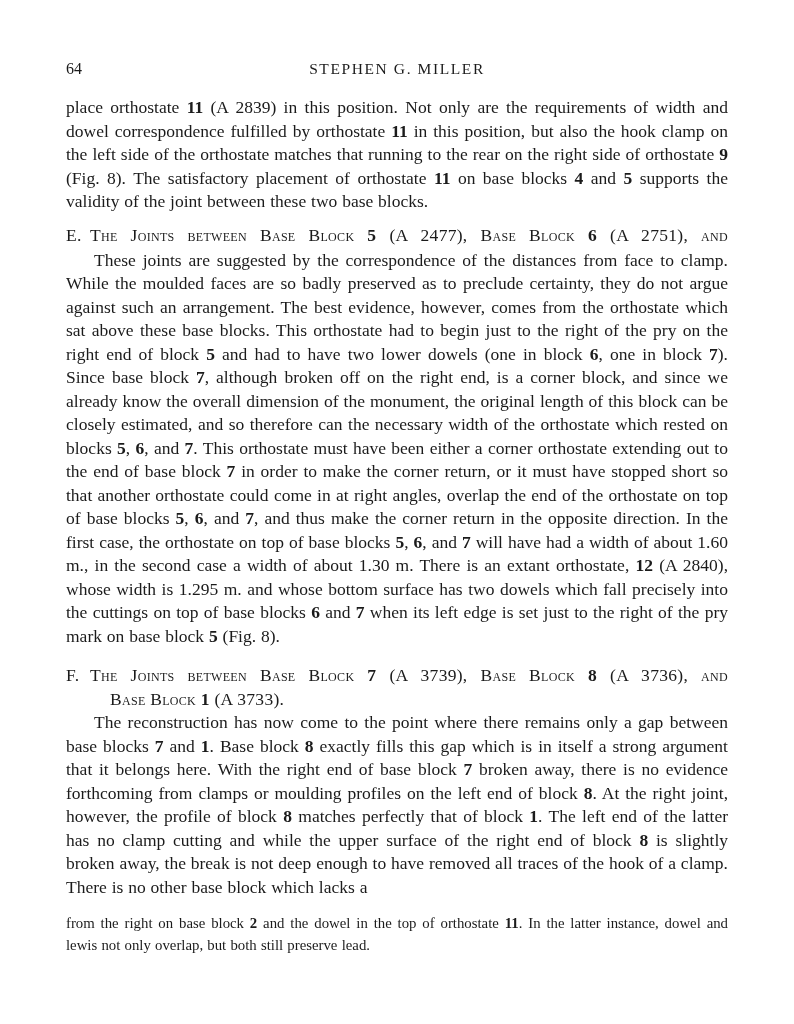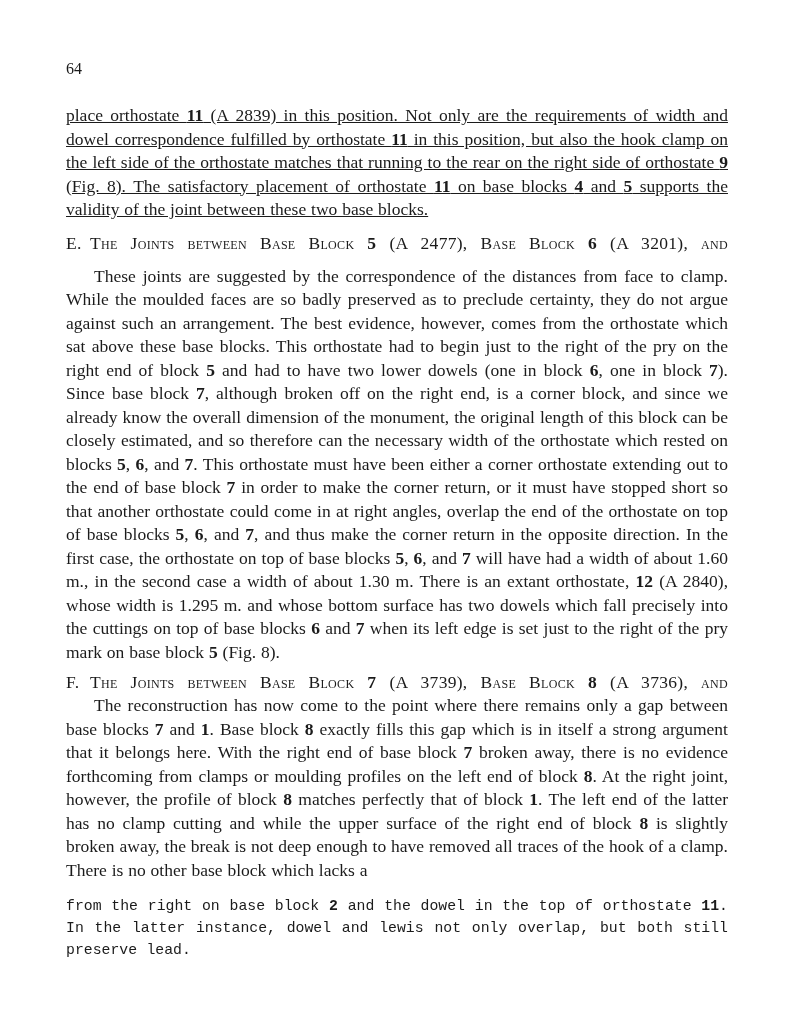--- a/index.html
+++ b/index.html
@@ -37,71 +37,72 @@
     font-size: 15.5px;
   }
   .para {
     font-size: 17.5px;
     line-height: 23.5px;
     text-align: justify;
     word-spacing: 0.5px;
     margin: 0;
   }
   .para.indent { text-indent: 28px; }
-  #p-continuation { margin-top: 24px; text-decoration: underline; }
-  #paragraph-e { margin-top: 10px; }
+  #p-continuation { margin-top: 16px; }
+  #paragraph-e { margin-top: 2px; }
   #paragraph-f { margin-top: 0; }
   .section-heading {
     margin-top: 9px;
     font-size: 17.5px;
     line-height: 24px;
     font-variant: small-caps;
     letter-spacing: 0.3px;
   }
-  #section-f-heading { margin-top: 6px; }
+  #section-f-heading { margin-top: 15px; }
   .h-line-1 {
     text-align: justify;
     text-align-last: justify;
   }
   .h-label {
     display: inline-block;
     width: 24px;
     font-variant: normal;
   }
   .h-line-2 { margin-left: 44px; }
   .footnote {
     margin-top: 14px;
     font-size: 14.8px;
     line-height: 21.8px;
     text-align: justify;
     word-spacing: 0.5px;
-    font-family: Liberation Mono, monospace;
   }
   b { font-weight: bold; }
 </style>
 </head>
 <body>
 
 <div class="page">
   <div class="content">
 
     <div class="page-header">
       <span class="page-number">64</span>
+      <span class="running-head">STEPHEN G. MILLER</span>
     </div>
 
     <p class="para" id="p-continuation"><span>place orthostate </span><b>11</b><span> (A 2839) in this position. Not only are the requirements of width and dowel correspondence fulfilled by orthostate </span><b>11</b><span> in this position, but also the hook clamp on the left side of the orthostate matches that running to the rear on the right side of orthostate </span><b>9</b><span> (Fig. 8). The satisfactory placement of orthostate </span><b>11</b><span> on base blocks </span><b>4</b><span> and </span><b>5</b><span> supports the validity of the joint between these two base blocks.</span></p>
 
     <div class="section-heading" id="section-e-heading">
-      <div class="h-line-1"><span class="h-label">E.</span><span><span>The Joints between Base Block </span><b>5</b><span> (A 2477), Base Block </span><b>6</b><span> (A 3201), and</span></span></div>
+      <div class="h-line-1"><span class="h-label">E.</span><span><span>The Joints between Base Block </span><b>5</b><span> (A 2477), Base Block </span><b>6</b><span> (A 2751), and</span></span></div>
     </div>
 
     <p class="para indent" id="paragraph-e"><span>These joints are suggested by the correspondence of the distances from face to clamp. While the moulded faces are so badly preserved as to preclude certainty, they do not argue against such an arrangement. The best evidence, however, comes from the orthostate which sat above these base blocks. This orthostate had to begin just to the right of the pry on the right end of block </span><b>5</b><span> and had to have two lower dowels (one in block </span><b>6</b><span>, one in block </span><b>7</b><span>). Since base block </span><b>7</b><span>, although broken off on the right end, is a corner block, and since we already know the overall dimension of the monument, the original length of this block can be closely estimated, and so therefore can the necessary width of the orthostate which rested on blocks </span><b>5</b><span>, </span><b>6</b><span>, and </span><b>7</b><span>. This orthostate must have been either a corner orthostate extending out to the end of base block </span><b>7</b><span> in order to make the corner return, or it must have stopped short so that another orthostate could come in at right angles, overlap the end of the orthostate on top of base blocks </span><b>5</b><span>, </span><b>6</b><span>, and </span><b>7</b><span>, and thus make the corner return in the opposite direction. In the first case, the orthostate on top of base blocks </span><b>5</b><span>, </span><b>6</b><span>, and </span><b>7</b><span> will have had a width of about 1.60 m., in the second case a width of about 1.30 m. There is an extant orthostate, </span><b>12</b><span> (A 2840), whose width is 1.295 m. and whose bottom surface has two dowels which fall precisely into the cuttings on top of base blocks </span><b>6</b><span> and </span><b>7</b><span> when its left edge is set just to the right of the pry mark on base block </span><b>5</b><span> (Fig. 8).</span></p>
 
     <div class="section-heading" id="section-f-heading">
       <div class="h-line-1"><span class="h-label">F.</span><span><span>The Joints between Base Block </span><b>7</b><span> (A 3739), Base Block </span><b>8</b><span> (A 3736), and</span></span></div>
+      <div class="h-line-2"><span>Base Block </span><b>1</b><span> (A 3733).</span></div>
     </div>
 
     <p class="para indent" id="paragraph-f"><span>The reconstruction has now come to the point where there remains only a gap between base blocks </span><b>7</b><span> and </span><b>1</b><span>. Base block </span><b>8</b><span> exactly fills this gap which is in itself a strong argument that it belongs here. With the right end of base block </span><b>7</b><span> broken away, there is no evidence forthcoming from clamps or moulding profiles on the left end of block </span><b>8</b><span>. At the right joint, however, the profile of block </span><b>8</b><span> matches perfectly that of block </span><b>1</b><span>. The left end of the latter has no clamp cutting and while the upper surface of the right end of block </span><b>8</b><span> is slightly broken away, the break is not deep enough to have removed all traces of the hook of a clamp. There is no other base block which lacks a</span></p>
 
     <p class="footnote"><span>from the right on base block </span><b>2</b><span> and the dowel in the top of orthostate </span><b>11</b><span>. In the latter instance, dowel and lewis not only overlap, but both still preserve lead.</span></p>
 
   </div>
 </div>
 
 </body></html>

